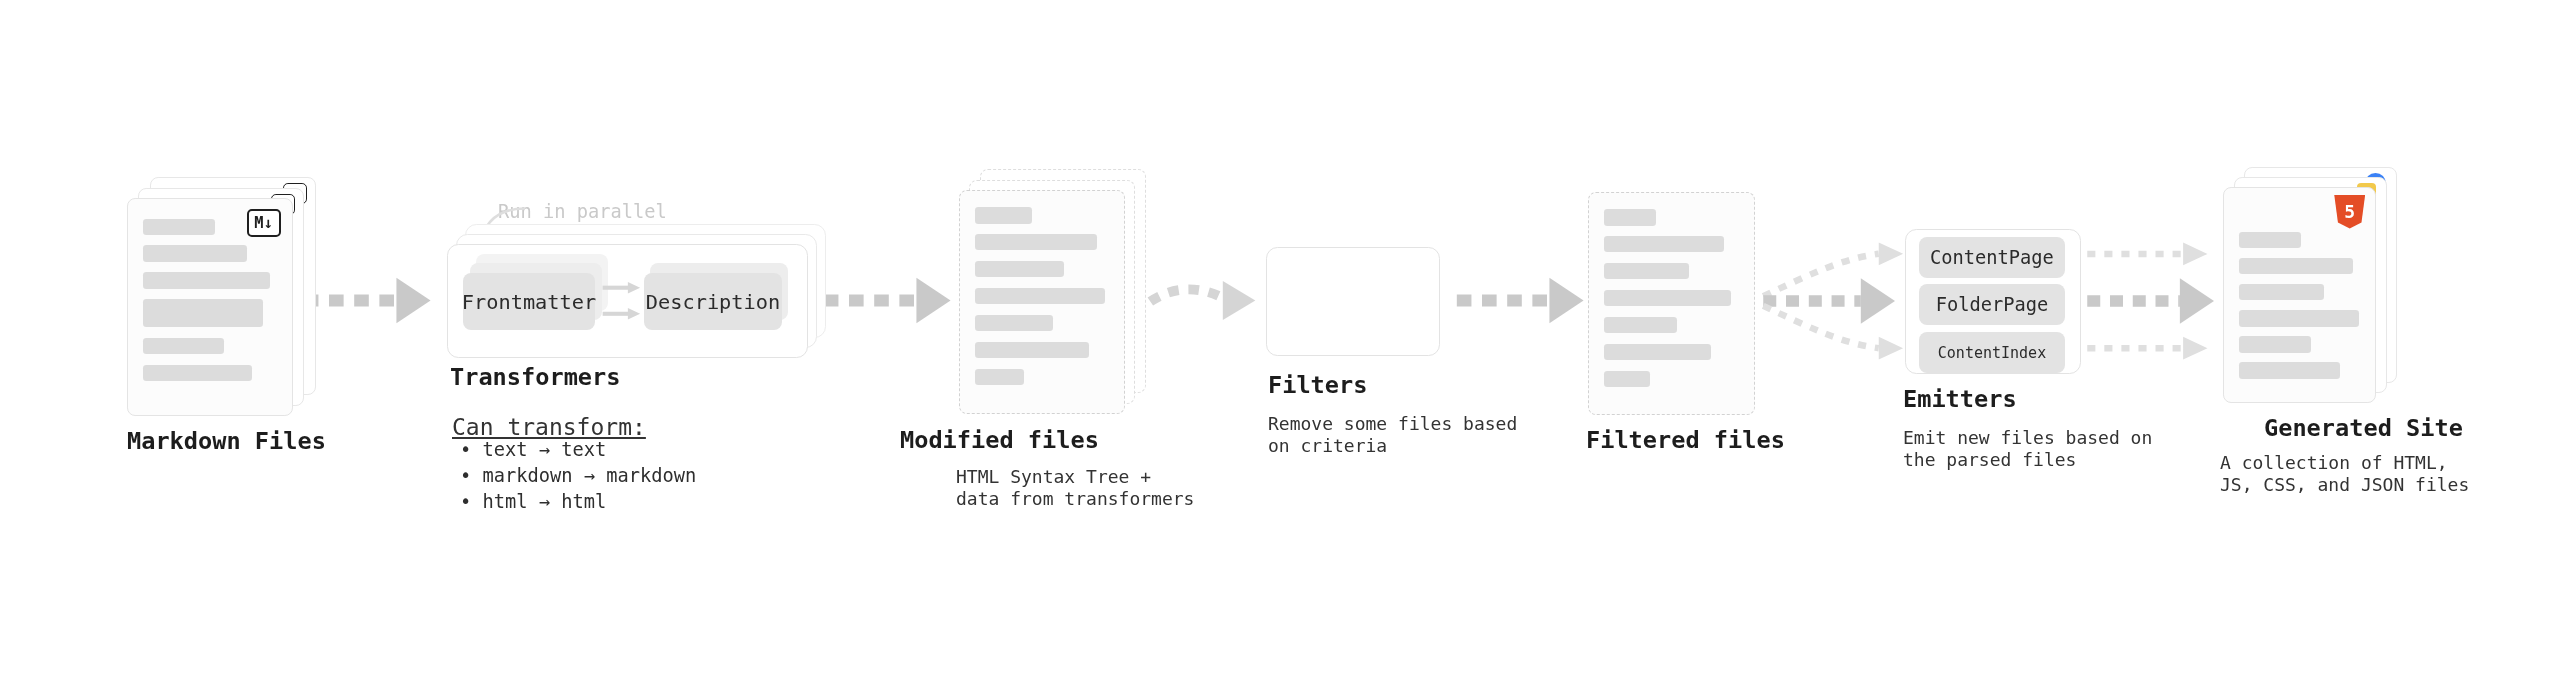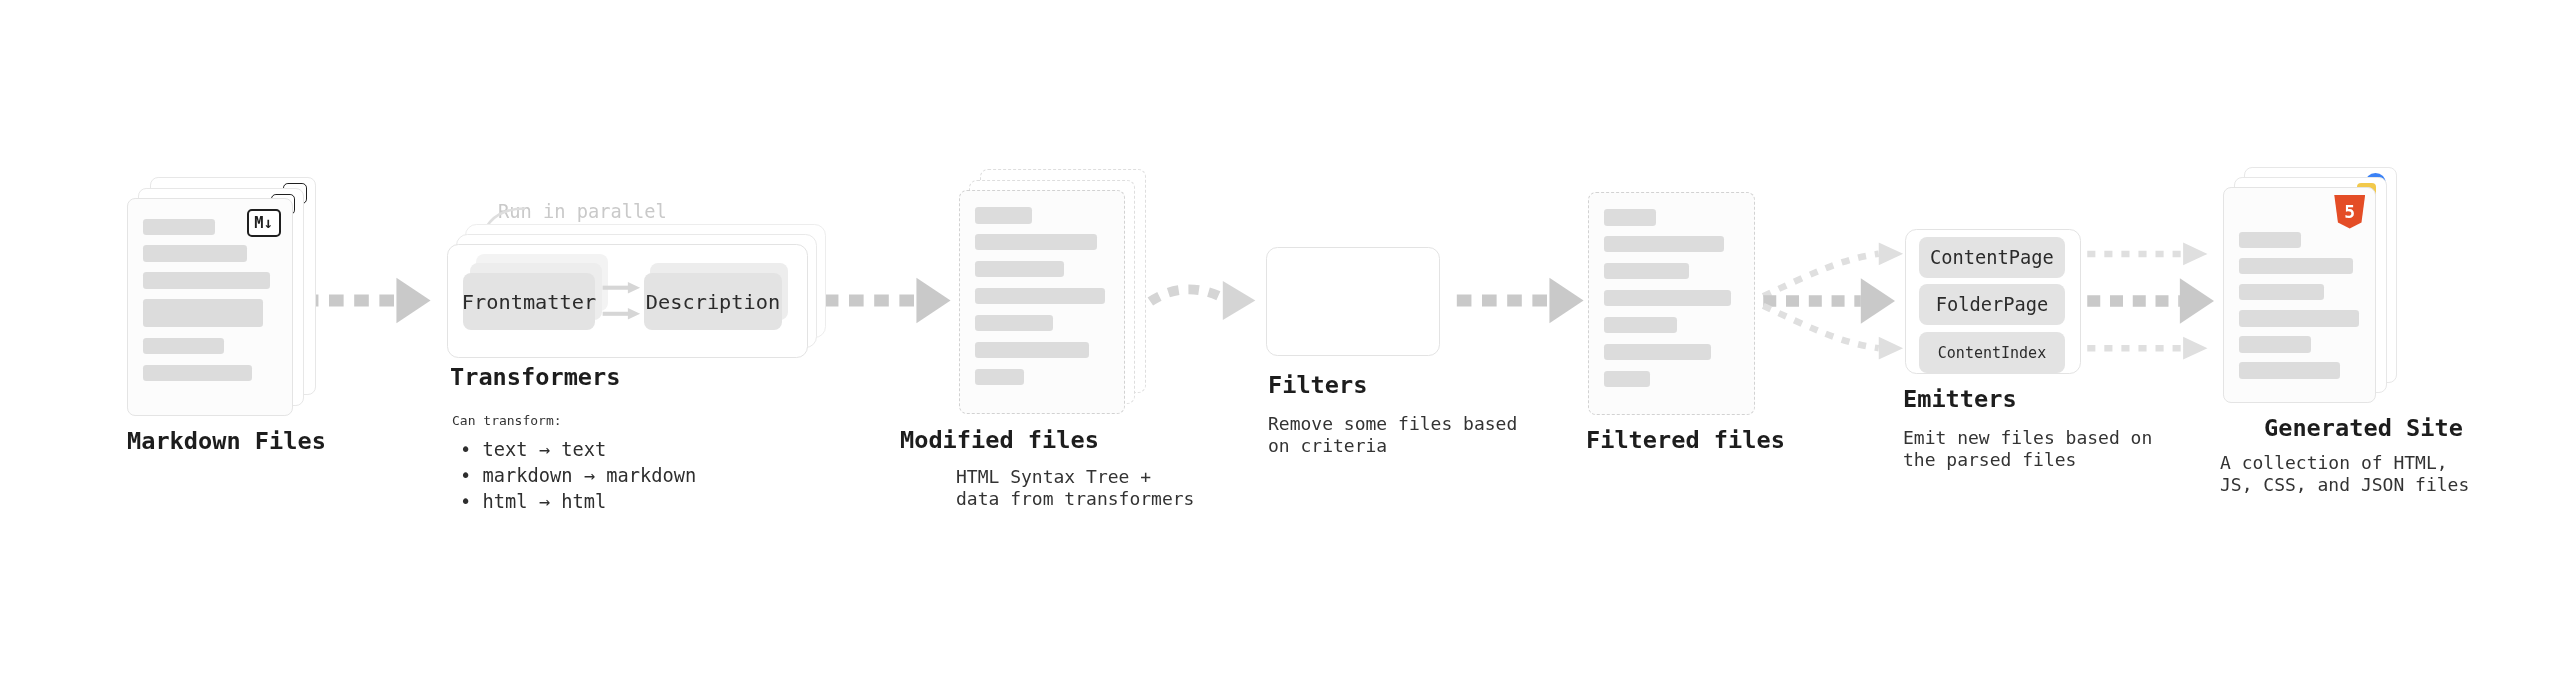--- a/index.html
+++ b/index.html
@@ -89,21 +89,21 @@
     <line x1="2" y1="40" x2="34" y2="40" stroke="#d6d6d6" stroke-width="5"></line>
     <polygon points="33,33 33,47 48,40" fill="#d6d6d6"></polygon>
   </svg>
 
   <div class="note-text" style="left:498px;top:193px;margin-top:8px;">Run in parallel</div>
   <svg style="left:473px;top:202px;" width="62" height="50" viewBox="0 0 76 62">
     <path d="M 64 8 Q 16 8 8 54" stroke="#dedede" stroke-width="3" fill="none"></path>
   </svg>
 
   <div class="stage-label" style="left:450px;top:363px;">Transformers</div>
-  <div class="stage-desc" style="left:452px;top:413px;font-size:13px;">Can transform:</div>
+  <div class="stage-desc" style="left:452px;top:413px;font-size:23px;text-decoration:underline;">Can transform:</div>
   <div class="bullets" style="left:460px;top:439px;">
     <div>• text → text</div>
     <div>• markdown → markdown</div>
     <div>• html → html</div>
   </div>
 
   <svg style="left:822px;top:268px;" width="132" height="65" viewBox="0 0 162 80">
     <line x1="2" y1="40" x2="116" y2="40" stroke="#c9c9c9" stroke-width="15" stroke-dasharray="18 13"></line>
     <polygon points="116,12 116,68 158,40" fill="#c9c9c9"></polygon>
   </svg>

